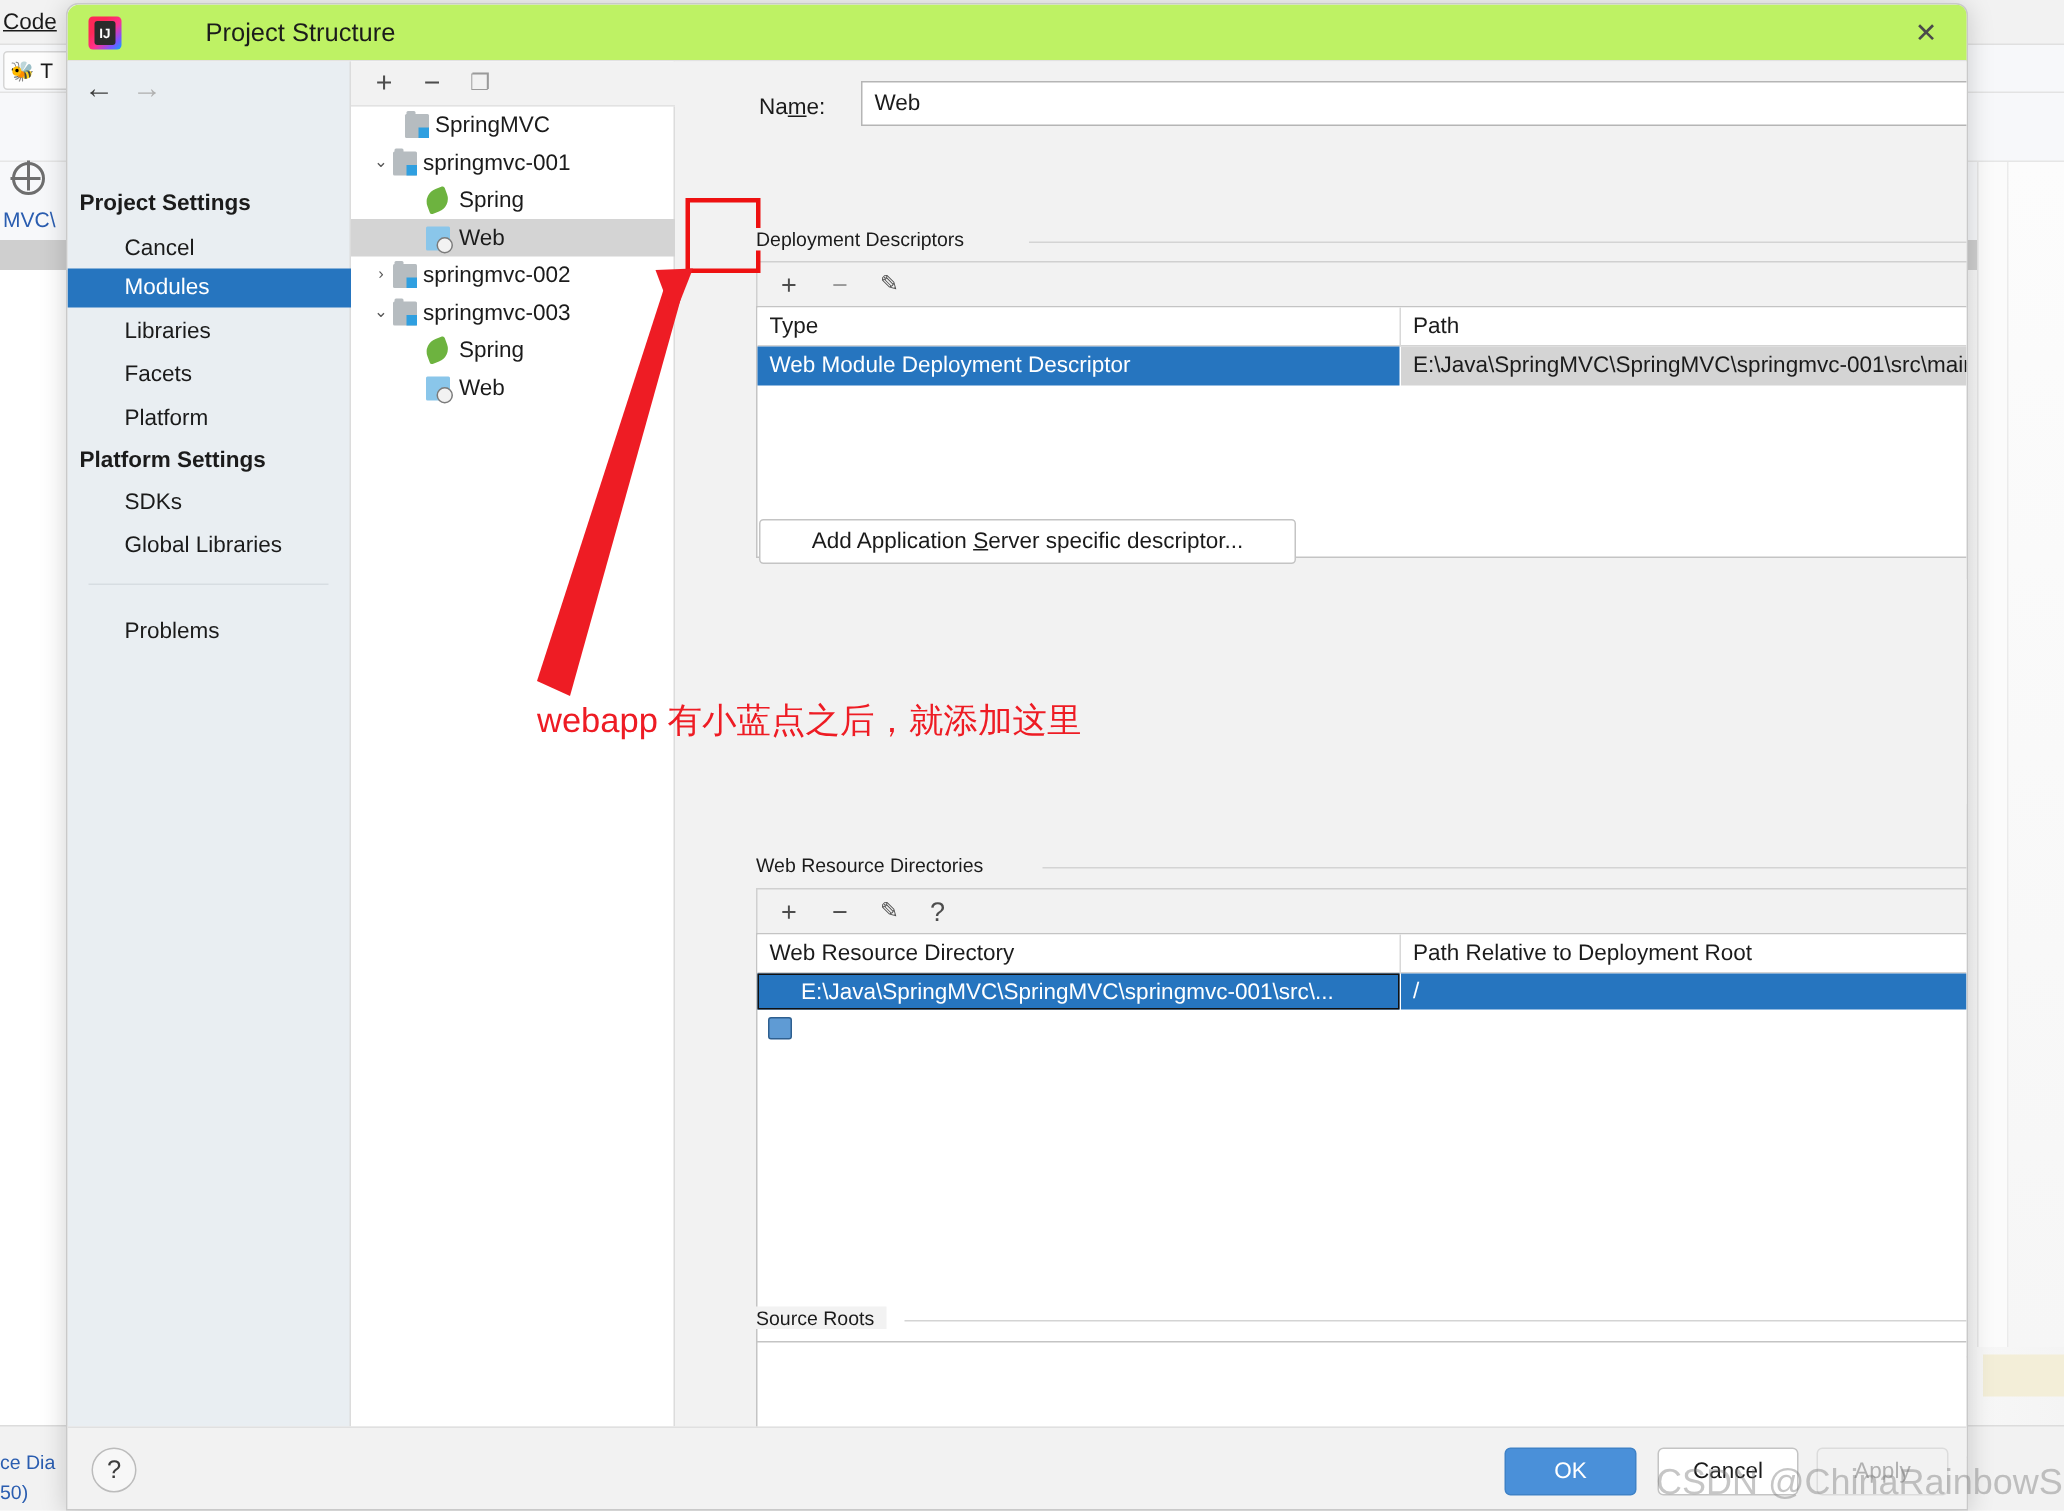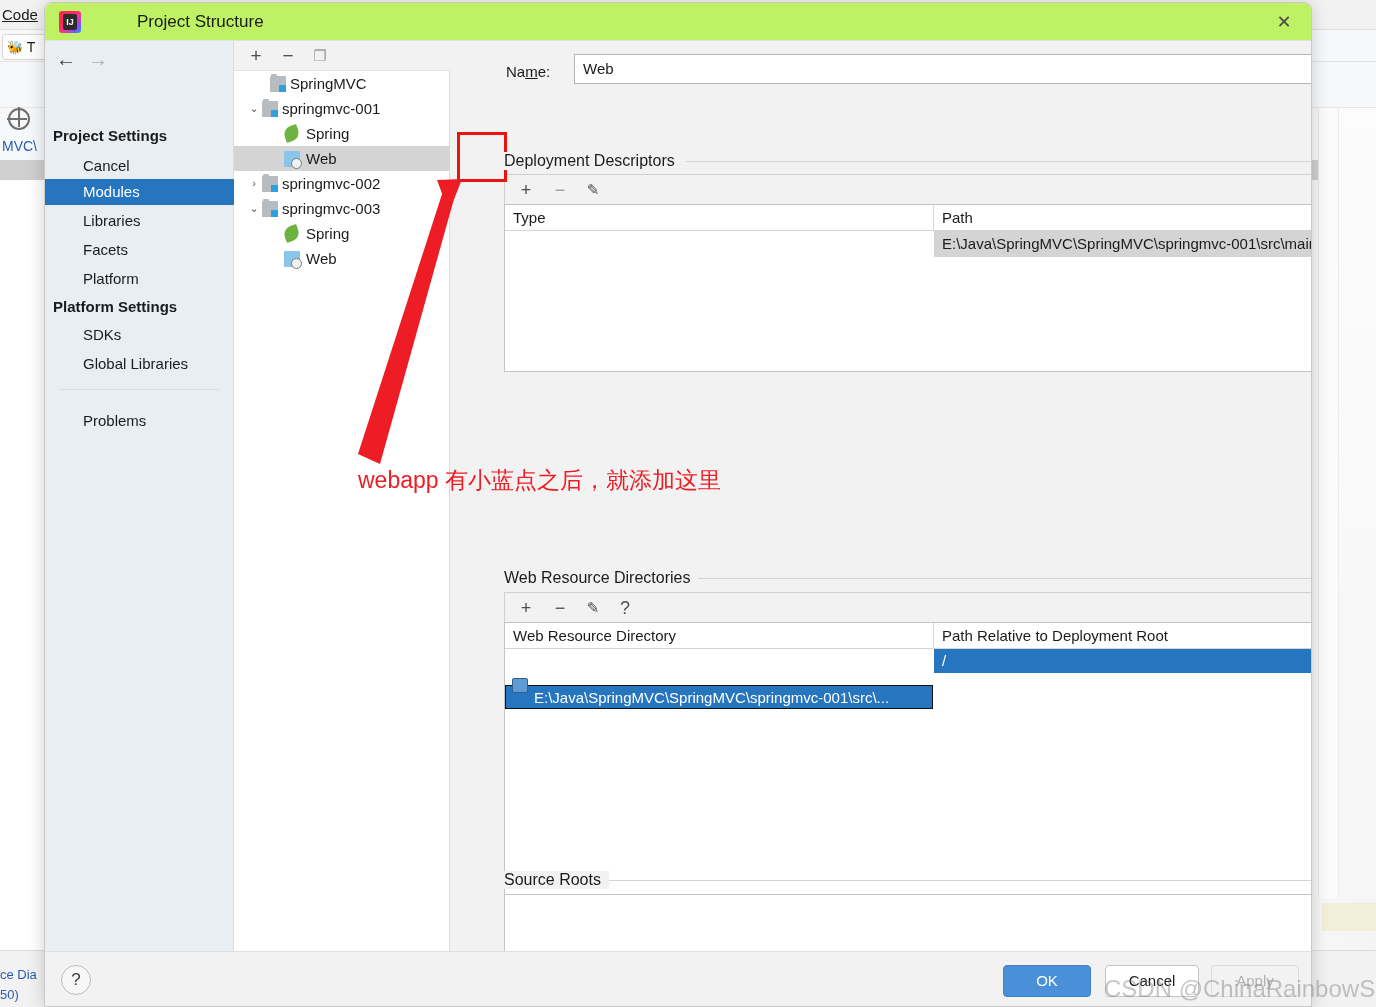--- a/index.html
+++ b/index.html
@@ -200,21 +200,21 @@
   .name-label {
     position: absolute; left: 56px; top: 22px; font-size: 15px; color: #1b1b1b;
   }
   .name-input {
     position: absolute; left: 124px; top: 13px; width: 774px; height: 30px;
     background: #ffffff; border: 1px solid #b5b5b5;
     font-size: 15px; color: #1b1b1b; padding: 0 8px; line-height: 28px;
   }
 
   .sect-title {
-    position: absolute; font-size: 16px; color: #1b1b1b; background: #f2f2f2;
+    position: absolute; font-size: 13px; color: #1b1b1b; background: #f2f2f2;
     padding-right: 8px; z-index: 2;
   }
   .sect-line {
     position: absolute; height: 1px; background: #d4d4d4;
   }
 
   .mini-toolbar {
     position: absolute; background: #f2f2f2;
     border: 1px solid #d0d0d0; border-bottom: none;
   }
@@ -422,45 +422,49 @@
       <div class="mini-btn pencil" style="left:75px">✎</div>
     </div>
 
     <div class="tbl" style="left:54px; top:163px; width:808px; height:168px">
       <div class="tbl-head">
         <div class="th" style="left:0">Type</div>
         <div class="col-div" style="left:428px"></div>
         <div class="th" style="left:429px">Path</div>
       </div>
       <div class="tr" style="left:0; top:26px; width:806px">
+        <div class="td sel-blue" style="left:0; width:428px">Web Module Deployment Descriptor</div>
         <div class="td sel-gray" style="left:429px; width:377px">E:\Java\SpringMVC\SpringMVC\springmvc-001\src\main\w</div>
       </div>
     </div>
 
+    <div class="btn-plain" style="left:56px; top:305px; width:358px; height:30px; line-height:28px">
+      <span>Add Application </span><u>S</u><span>erver specific descriptor...</span>
+    </div>
 
     <div style="position:absolute; left:54px; top:345px; width:808px; height:150px; background:#f2f2f2;"></div>
 
     <div class="sect-title" style="left:54px; top:528px">Web Resource Directories</div>
     <div class="sect-line" style="left:245px; top:537px; width:617px"></div>
 
     <div class="mini-toolbar" style="left:54px; top:551px; width:808px; height:30px">
       <div class="mini-btn" style="left:8px">+</div>
       <div class="mini-btn" style="left:42px">−</div>
       <div class="mini-btn pencil" style="left:75px">✎</div>
       <div class="mini-btn" style="left:107px">?</div>
     </div>
 
     <div class="tbl" style="left:54px; top:581px; width:808px; height:283px">
       <div class="tbl-head">
         <div class="th" style="left:0">Web Resource Directory</div>
         <div class="col-div" style="left:428px"></div>
         <div class="th" style="left:429px">Path Relative to Deployment Root</div>
       </div>
       <div class="tr" style="left:0; top:26px; width:806px; height:24px">
-        <div class="td sel-blue" style="left:0; width:428px; height:24px; line-height:24px; padding-left:28px; border:1px solid #101010;margin-top:36px;">E:\Java\SpringMVC\SpringMVC\springmvc-001\src\...</div>
+        <div class="td sel-blue" style="left:0; width:428px; height:24px; line-height:24px; padding-left:28px; border:1px solid #101010;">E:\Java\SpringMVC\SpringMVC\springmvc-001\src\...</div>
         <span style="position:absolute; left:7px; top:29px; width:16px; height:15px; background:#5f9bd4; border:1px solid #2e5f8f; border-radius:2px;"></span>
         <div class="td sel-blue" style="left:429px; width:377px; height:24px; line-height:24px;">/</div>
       </div>
     </div>
 
     <div class="sect-title" style="left:54px; top:830px">Source Roots</div>
     <div class="sect-line" style="left:153px; top:839px; width:709px"></div>
 
     <div class="srcroot-box" style="left:54px; top:853px; width:808px; height:78px">
       <div class="cbrow" style="top:50px; width:808px">

